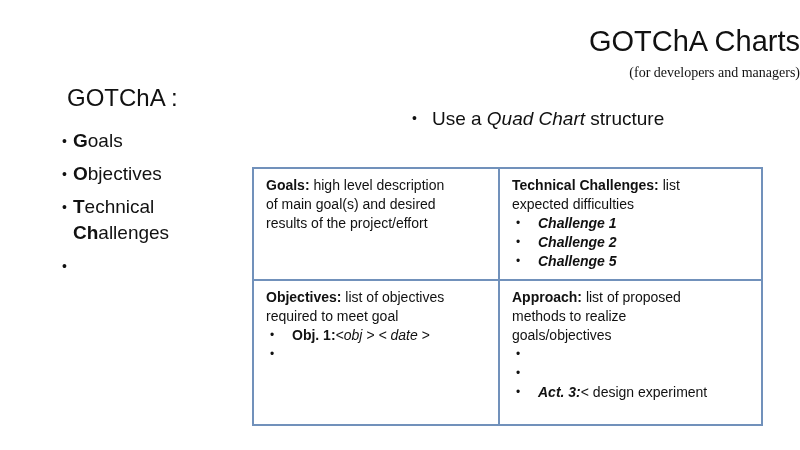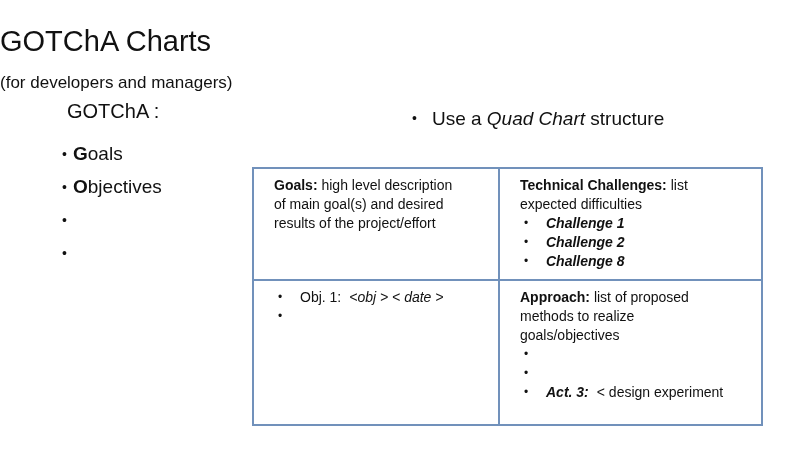--- a/index.html
+++ b/index.html
@@ -4,56 +4,56 @@
 <style>
   :root { --line:#7191bb; --ink:#111111; }
   html,body { margin:0; padding:0; background:#ffffff; }
   .slide {
     position:relative; width:800px; height:450px; overflow:hidden;
     background:#ffffff; color:var(--ink);
     font-family:"Liberation Sans", sans-serif;
   }
 
   
-  .title-block { position:absolute; top:24px; left:0; width:100%; text-align:left; }
+  .title-block { position:absolute; top:24px; left:0; width:100%; text-align:right; }
   .title { font-size:29px; line-height:34px; }
-  .subtitle { font-size:17px; line-height:22px; margin-top:14px; }
+  .subtitle { font-size:14px; line-height:22px; margin-top:4px;font-family:Liberation Serif, serif; }
 
   
   .acronym { position:absolute; left:62px; top:84px; width:200px; }
-  .acronym-heading { font-size:20px; line-height:28px; margin:13px 0 16px 5px; }
+  .acronym-heading { font-size:24px; line-height:28px; margin:0 0 16px 5px; }
   .acro-item { display:flex; font-size:19px; line-height:26px; margin-bottom:7px; }
   .acro-bullet { width:11px; flex:0 0 11px; font-size:14px; line-height:26px; }
   .acro-text b { font-weight:bold; }
 
   
   .use-quad { position:absolute; left:412px; top:106px; display:flex; font-size:19px; line-height:25px; }
   .uq-bullet { font-size:14px; line-height:25px; margin-right:15px; }
   .uq-italic { font-style:italic; }
 
   
   .quad {
     position:absolute; left:252px; top:167px; width:511px; height:259px;
     box-sizing:border-box; border:2px solid var(--line);
     display:grid; grid-template-columns:246px 1fr; grid-template-rows:112px 1fr;
     background:#ffffff;
   }
-  .cell { box-sizing:border-box; padding:7px 20px; font-size:14px; line-height:19px; }
+  .cell { box-sizing:border-box; padding:7px 12px; font-size:14px; line-height:19px; }
   .cell.c1 { border-right:2px solid var(--line); }
   .cell.r1 { border-bottom:2px solid var(--line); }
   .cell-label { font-weight:bold; }
   .cell-text { white-space:pre-line; }
 
   .cb { display:flex; }
   .cb-dot { flex:0 0 26px; width:26px; box-sizing:border-box; padding-left:4px; font-size:12px; line-height:19px; }
   .cb-body { flex:1 1 auto; }
-  .b  { font-weight:normal;margin-top:36px; }
+  .b  { font-weight:bold;margin-top:36px; }
   .bi { font-weight:bold; font-style:italic; }
   .i  { font-style:italic; }
-  .cb-val { margin-left:8px; }
+  .cb-val { margin-left:0; }
 </style>
 </head>
 <body>
 
 <div class="slide">
 
   <div class="title-block">
     <div class="title">GOTChA Charts</div>
     <div class="subtitle">(for developers and managers)</div>
   </div>
@@ -66,20 +66,21 @@
       <span class="acro-text"><b>G</b><span>oals</span></span>
     </div>
 
     <div class="acro-item">
       <span class="acro-bullet">•</span>
       <span class="acro-text"><b>O</b><span>bjectives</span></span>
     </div>
 
     <div class="acro-item">
       <span class="acro-bullet">•</span>
+      <span class="acro-text"><b>T</b><span>echnical</span><br><b>Ch</b><span>allenges</span></span>
     </div>
 
     <div class="acro-item">
       <span class="acro-bullet">•</span>
     </div>
   </div>
 
   <div class="use-quad">
     <span class="uq-bullet">•</span>
     <span><span>Use a </span><span class="uq-italic">Quad Chart</span><span> structure</span></span>
@@ -99,25 +100,27 @@
       <div class="cb">
         <span class="cb-dot">•</span>
         <span class="cb-body bi">Challenge 1</span>
       </div>
       <div class="cb">
         <span class="cb-dot">•</span>
         <span class="cb-body bi">Challenge 2</span>
       </div>
       <div class="cb">
         <span class="cb-dot">•</span>
-        <span class="cb-body bi">Challenge 8</span>
+        <span class="cb-body bi">Challenge 5</span>
       </div>
     </div>
 
     <div class="cell c1">
+      <div><span class="cell-label">Objectives:</span><span class="cell-text"> list of objectives
+required to meet goal</span></div>
       <div class="cb">
         <span class="cb-dot">•</span>
         <span class="cb-body"><span class="b">Obj. 1:</span><span class="cb-val i">&lt;obj &gt; &lt; date &gt;</span></span>
       </div>
       <div class="cb">
         <span class="cb-dot">•</span>
       </div>
     </div>
 
     <div class="cell">

